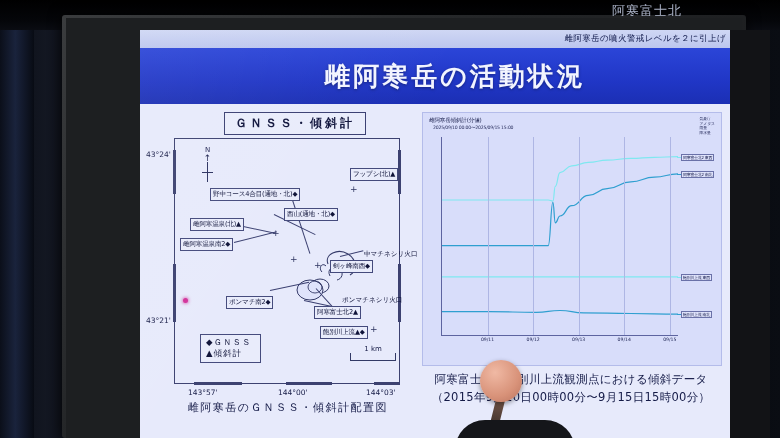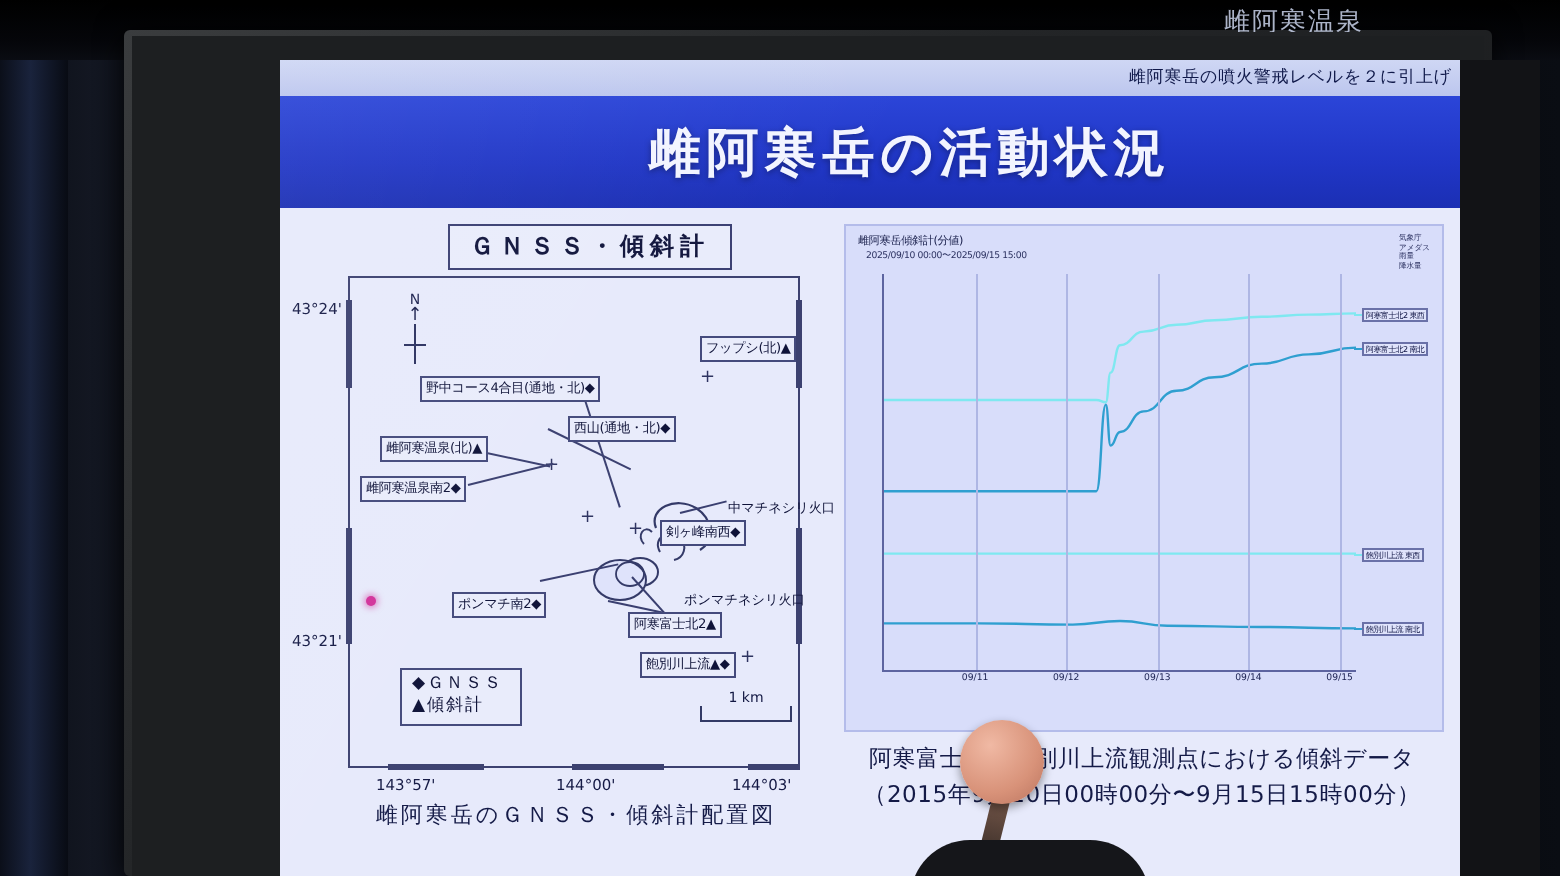--- a/index.html
+++ b/index.html
@@ -131,21 +131,21 @@
 
 <div class="stage">
   <div class="backdrop"></div>
   <div class="curtain-hi"></div>
   <div class="top-dark"></div>
 
   <div class="bezel"></div>
   <div class="bezel-inner"></div>
 
   <div style="position:absolute;left:612px;top:2px;font-size:13px;color:#c9d2ea;
-              letter-spacing:1px;opacity:.85;overflow:hidden;height:14px;">雌阿寒温泉</div>
+              letter-spacing:1px;opacity:.85;overflow:hidden;height:14px;">阿寒富士北</div>
 
   <div class="slide">
 
     <div class="ticker">
       <div class="ticker-text">雌阿寒岳の噴火警戒レベルを２に引上げ</div>
     </div>
     <div class="ticker-cap"></div>
 
     <div class="titleband">
       <div class="title-text">雌阿寒岳の活動状況</div>

